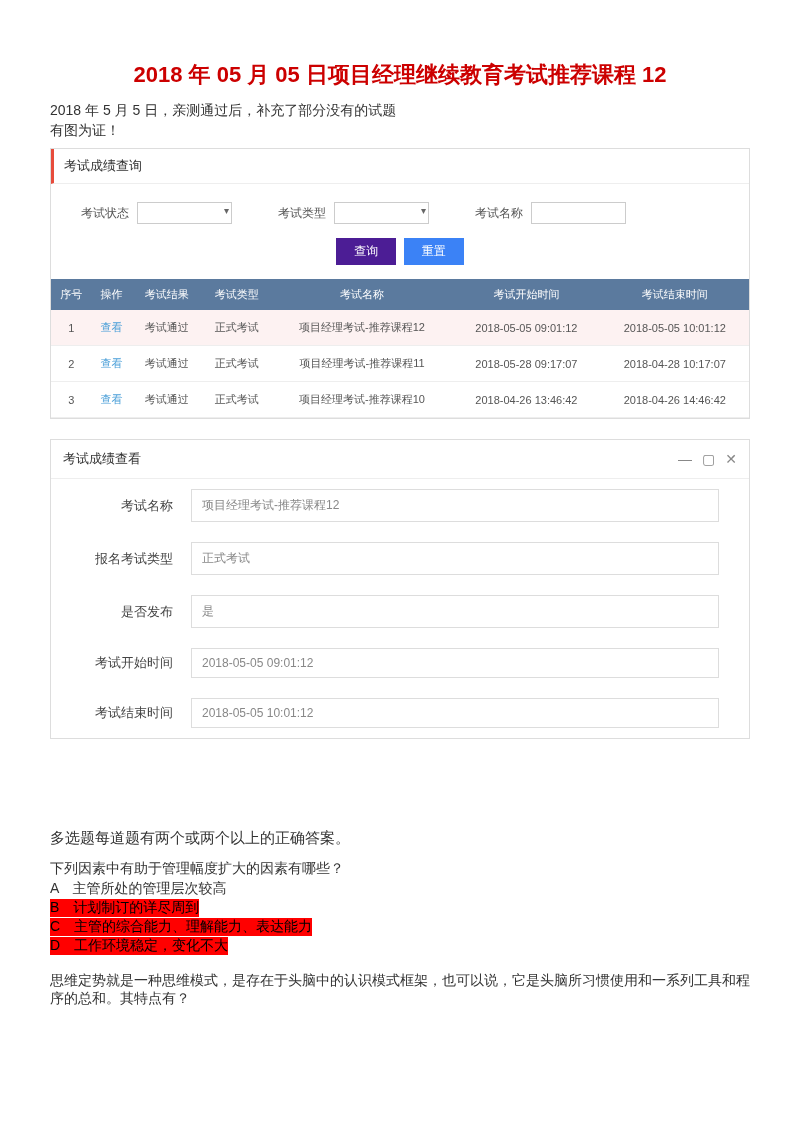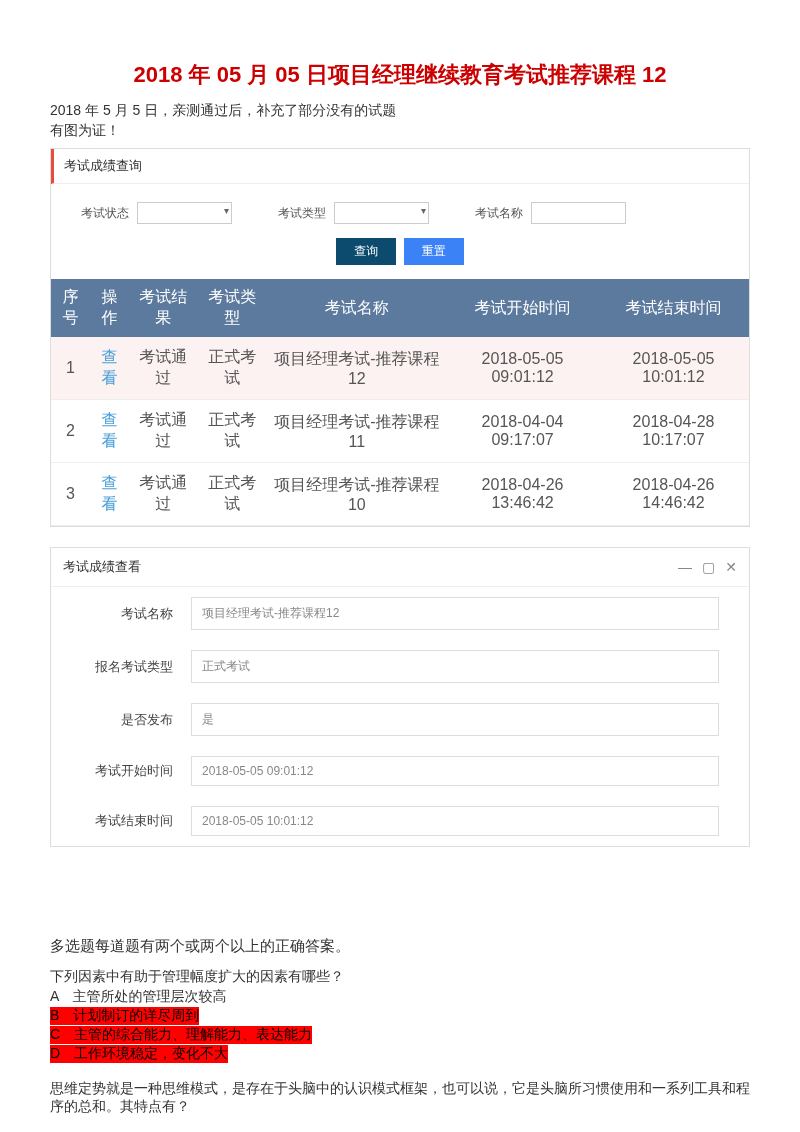--- a/index.html
+++ b/index.html
@@ -13,24 +13,24 @@
   .panel-header { border-left: 3px solid #e74c3c; padding: 8px 10px; font-size: 13px; color: #333; border-bottom: 1px solid #eee; }
   
   .search-row { padding: 18px 30px 10px 30px; display: flex; align-items: center; gap: 8px; flex-wrap: nowrap; }
   .search-label { font-size: 12px; color: #555; min-width: 48px; text-align: right; }
   .select-box { border: 1px solid #ccc; height: 22px; width: 95px; font-size: 12px; background: #fff; position: relative; }
   .select-arrow { position: absolute; right: 2px; top: 2px; font-size: 10px; color: #666; }
   .input-box { border: 1px solid #ccc; height: 22px; width: 95px; font-size: 12px; padding: 0 4px; }
   
   .btn-row { text-align: center; padding: 4px 0 14px 0; }
   .btn { display: inline-block; padding: 5px 18px; font-size: 12px; color: #fff; border: none; cursor: pointer; margin: 0 2px; }
-  .btn-red { background: #0c4a6e; font-family: Liberation Serif, serif; }
+  .btn-red { background: #4c1d95; font-family: Liberation Serif, serif; }
   .btn-blue { background: #3b82f6; }
   
-  .table { width: 100%; border-collapse: collapse; font-size: 16px; }
+  .table { width: 100%; border-collapse: collapse; font-size: 11px; }
   .table thead th { background: #5b7a9e; color: #fff; font-weight: normal; padding: 8px 4px; text-align: center; }
   .table tbody td { padding: 10px 4px; text-align: center; color: #555; border-bottom: 1px solid #eee; }
   .table tbody tr.highlight td { background: #fdf2f2; }
   .link-view { color: #4a9fd8; cursor: pointer; }
   
   .detail-panel { border: 1px solid #ddd; margin-top: 20px; }
   .detail-header { padding: 10px 12px; font-size: 13px; display: flex; justify-content: space-between; align-items: center; border-bottom: 1px solid #eee; }
   .window-icons { display: flex; gap: 10px; font-size: 14px; color: #888; }
   .window-icons span { cursor: pointer; }
   
@@ -94,21 +94,21 @@
           <td>项目经理考试-推荐课程12</td>
           <td>2018-05-05 09:01:12</td>
           <td>2018-05-05 10:01:12</td>
         </tr>
         <tr>
           <td>2</td>
           <td><span class="link-view">查看</span></td>
           <td>考试通过</td>
           <td>正式考试</td>
           <td>项目经理考试-推荐课程11</td>
-          <td>2018-04-04 09:17:07</td>
+          <td>2018-05-28 09:17:07</td>
           <td>2018-04-28 10:17:07</td>
         </tr>
         <tr>
           <td>3</td>
           <td><span class="link-view">查看</span></td>
           <td>考试通过</td>
           <td>正式考试</td>
           <td>项目经理考试-推荐课程10</td>
           <td>2018-04-26 13:46:42</td>
           <td>2018-04-26 14:46:42</td>

